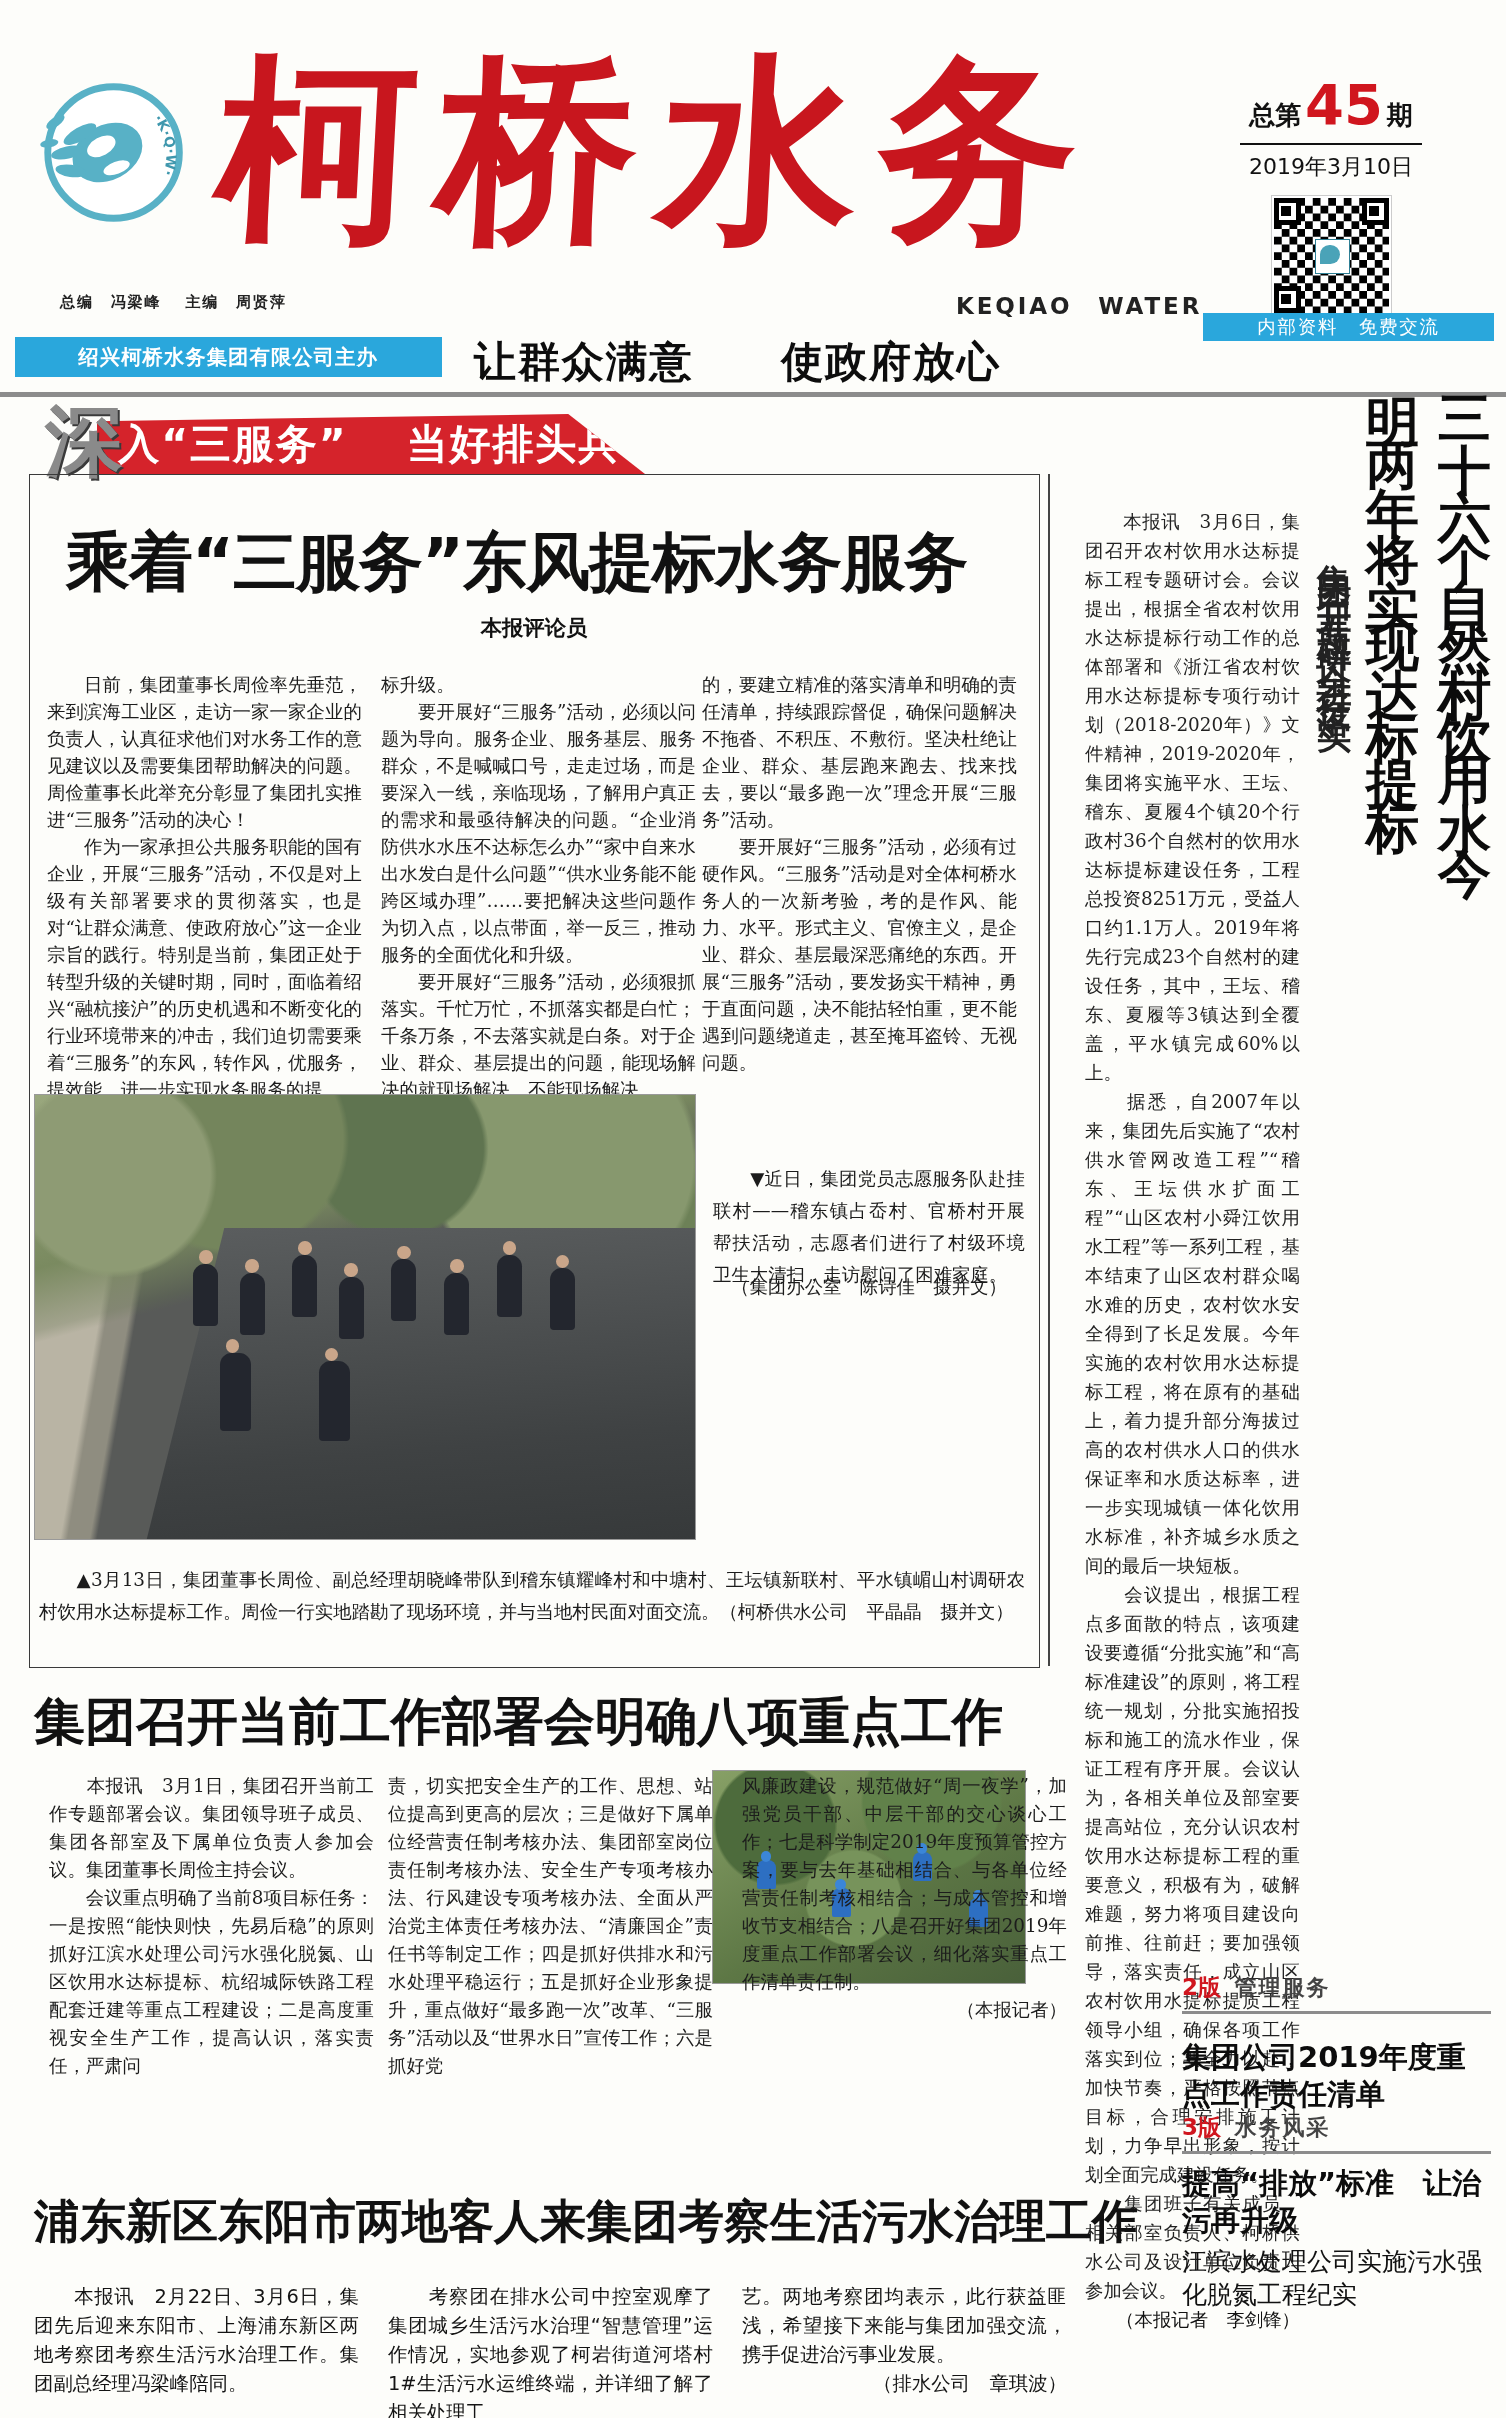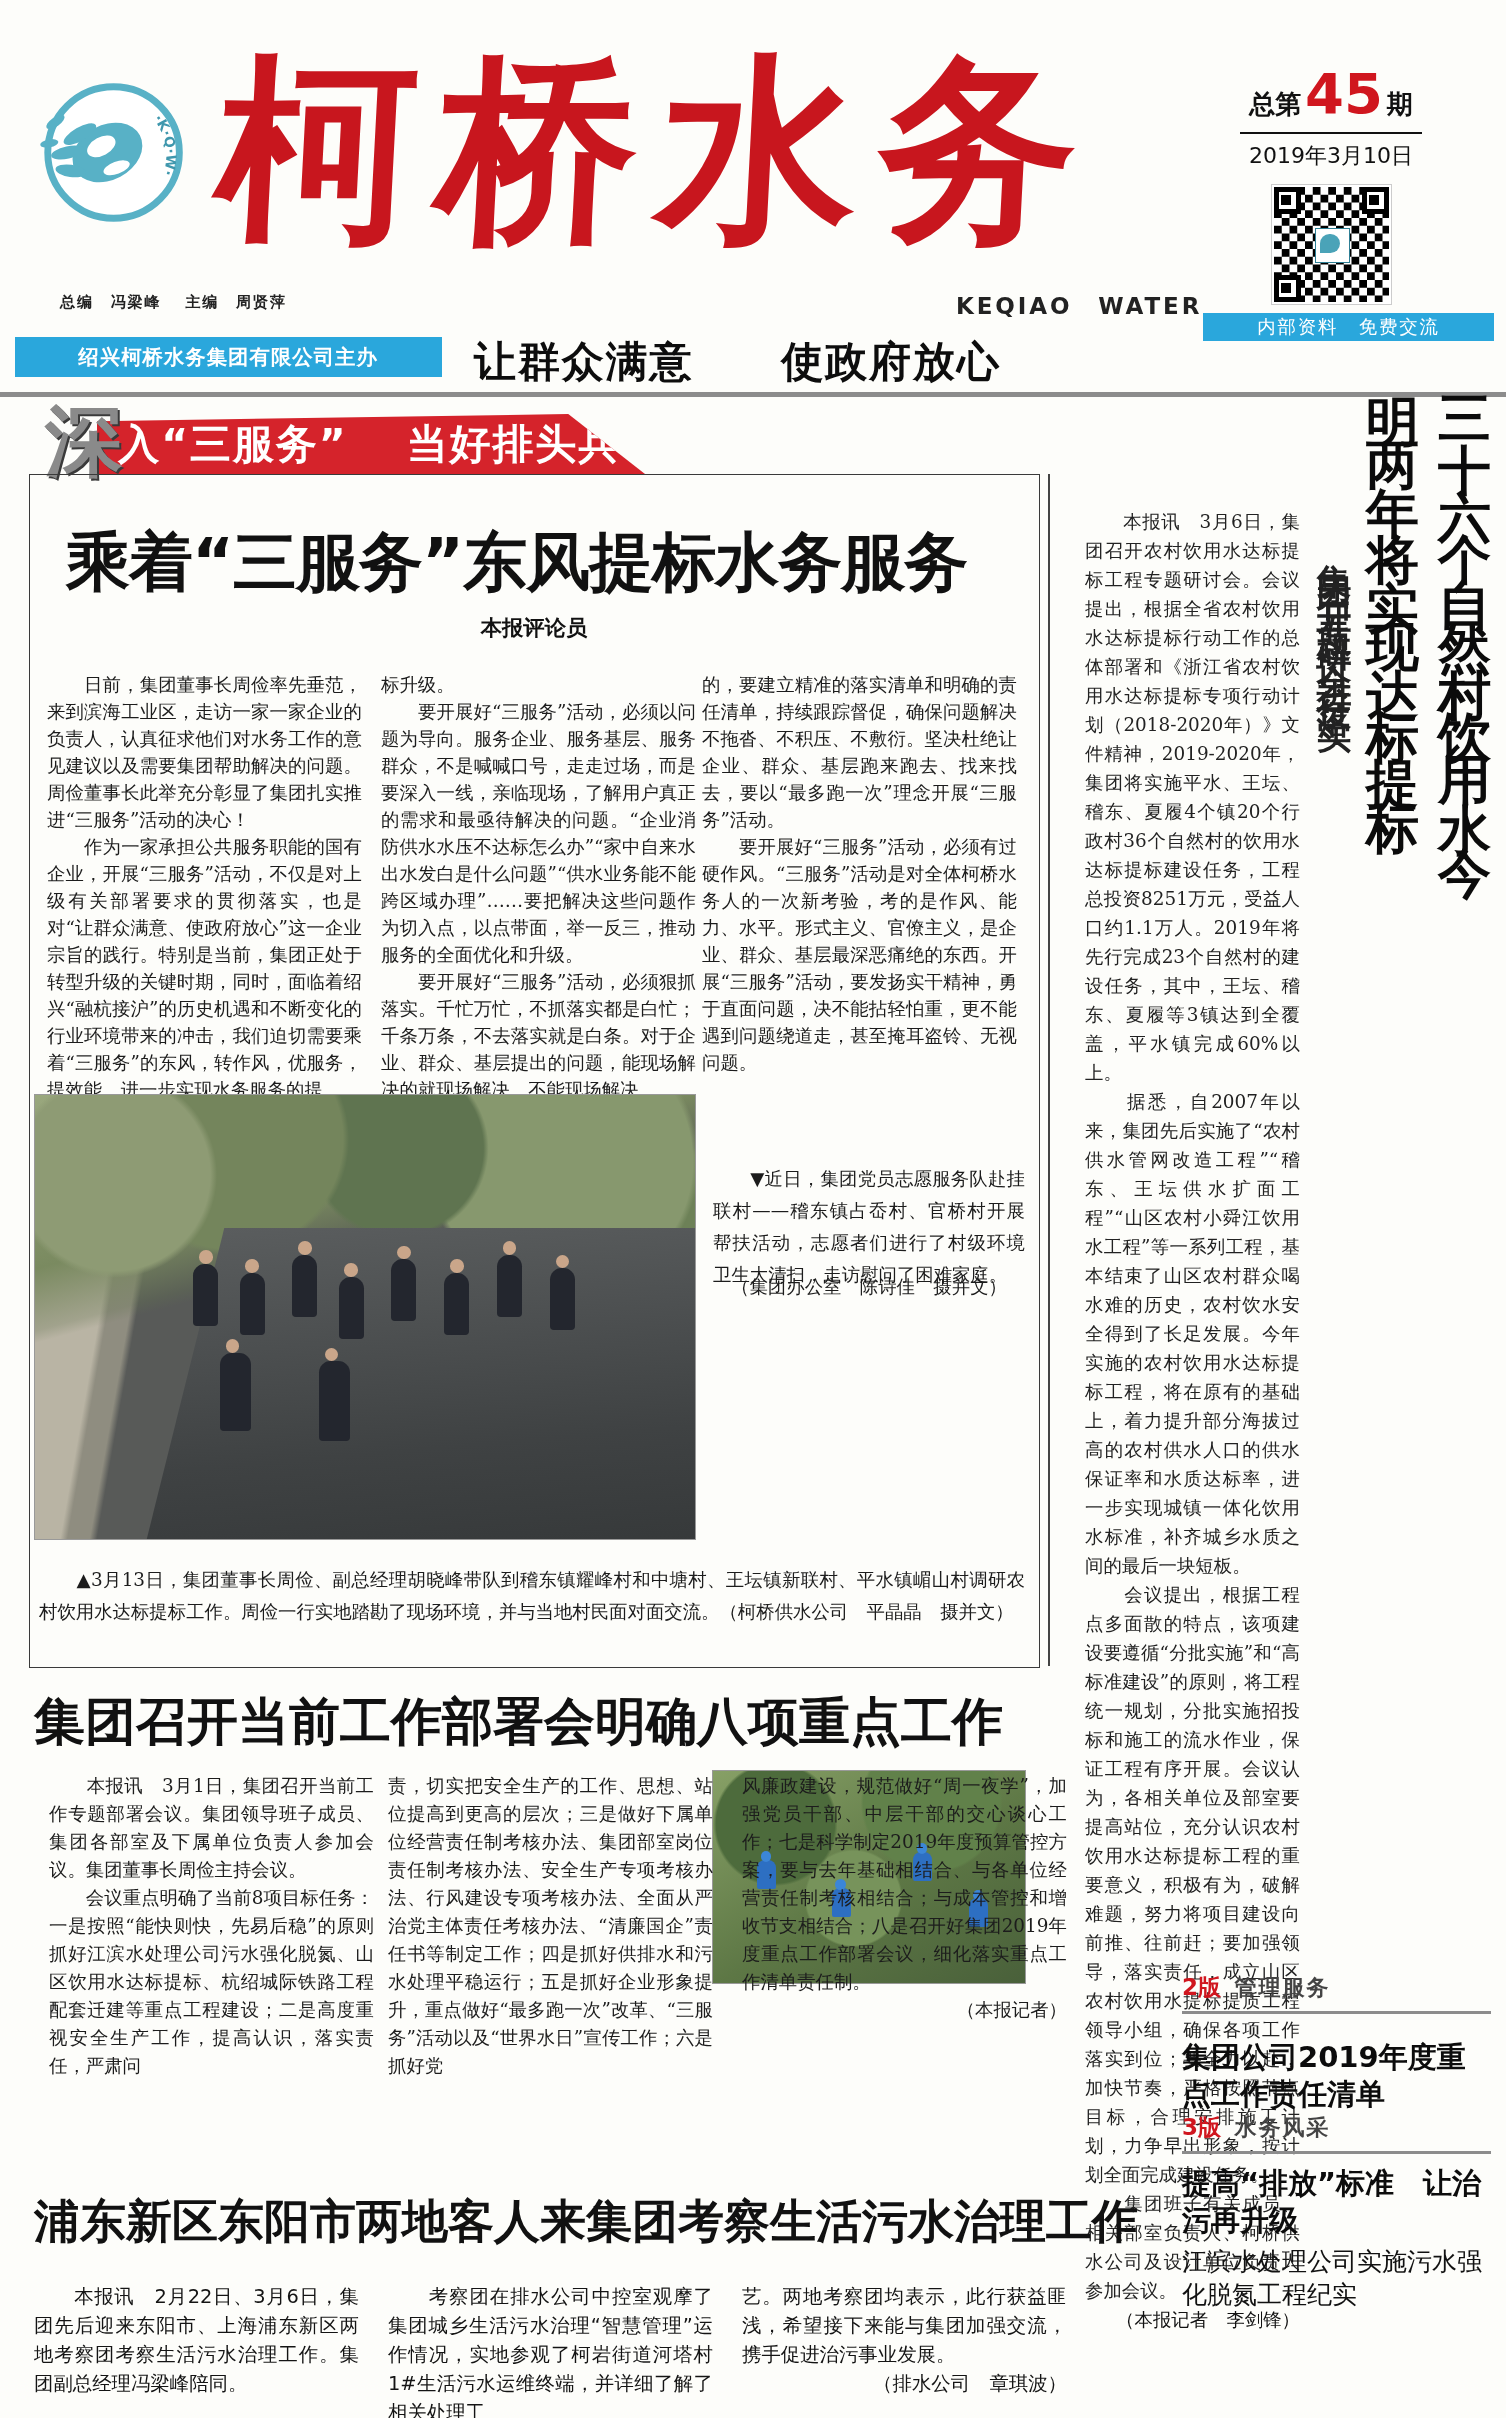--- a/index.html
+++ b/index.html
@@ -5,21 +5,21 @@
   html,body{margin:0;padding:0;background:#e8e8e4;}
   .page{position:relative;width:1507px;height:2418px;background:#fdfdfa;margin:0 auto;overflow:hidden;
         font-family:"DejaVu Sans","Liberation Sans",sans-serif;color:#111;}
   .abs{position:absolute;}
   .serif{font-family:"DejaVu Serif","Liberation Serif",serif;}
   .pre{white-space:pre-line;text-align:justify;}
   
   .brand-title{font-family:"DejaVu Serif","Liberation Serif",serif;font-weight:bold;color:#c8161e;
                font-size:199px;line-height:1;letter-spacing:21.3px;transform:skewX(-3deg);}
   .issue-box{width:194px;text-align:center;}
-  .issue-line{display:flex;align-items:baseline;justify-content:center;gap:3.9px;}
+  .issue-line{display:flex;align-items:baseline;justify-content:center;gap:3.9px;margin-top:11px;}
   .issue-prefix,.issue-suffix{font-size:26px;font-weight:bold;color:#111;}
   .issue-number{font-size:56px;font-weight:bold;color:#d0161e;line-height:1;}
   .issue-rule{height:1.9px;background:#111;margin:9.7px 5.8px 7.8px 5.8px;}
   .issue-date{font-size:22px;color:#111;}
   .qr{width:115px;height:115px;margin:13.6px auto 0 auto;position:relative;
       background:repeating-conic-gradient(#000 0 25%,#fff 0 50%) 0 0/15.5px 15.5px;border:2.9px solid #fff;outline:1px solid #ccc;}
   .finder{position:absolute;width:27px;height:27px;background:#fff;border:5.8px solid #000;box-sizing:border-box;}
   .finder .dot{position:absolute;left:2.9px;top:2.9px;width:9.7px;height:9.7px;background:#000;}
   .qr-center{position:absolute;left:41px;top:41px;width:33px;height:33px;background:#fff;border:1.9px solid #2e7f95;}
   .qr-center div{position:absolute;left:4.9px;top:4.9px;width:19.4px;height:19.4px;border-radius:50% 50% 50% 0;background:#4aa3b8;}

